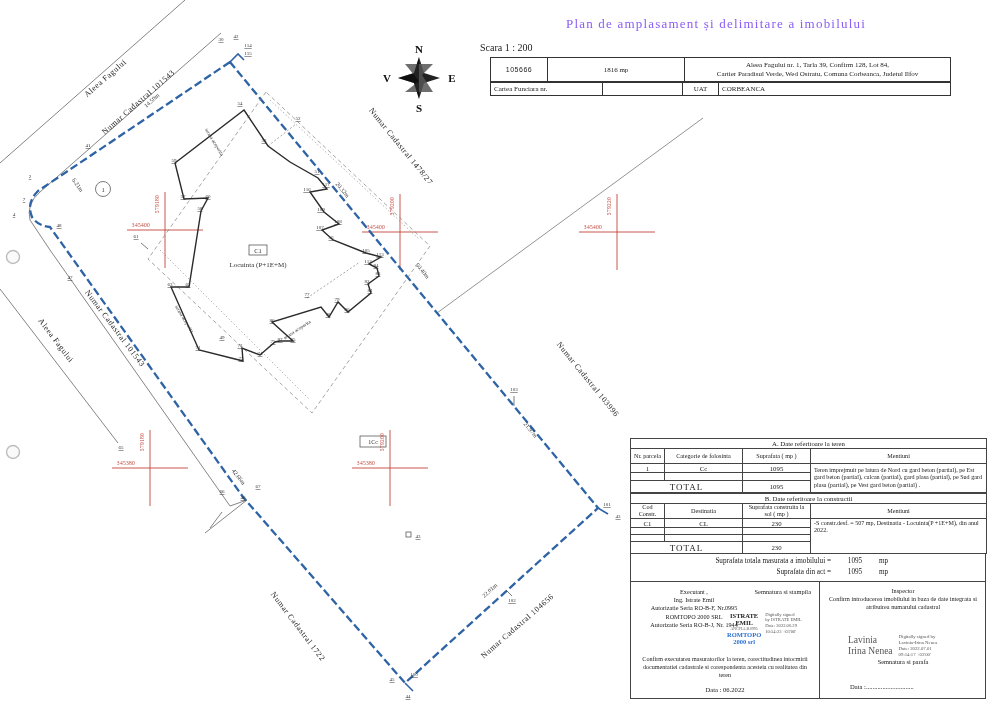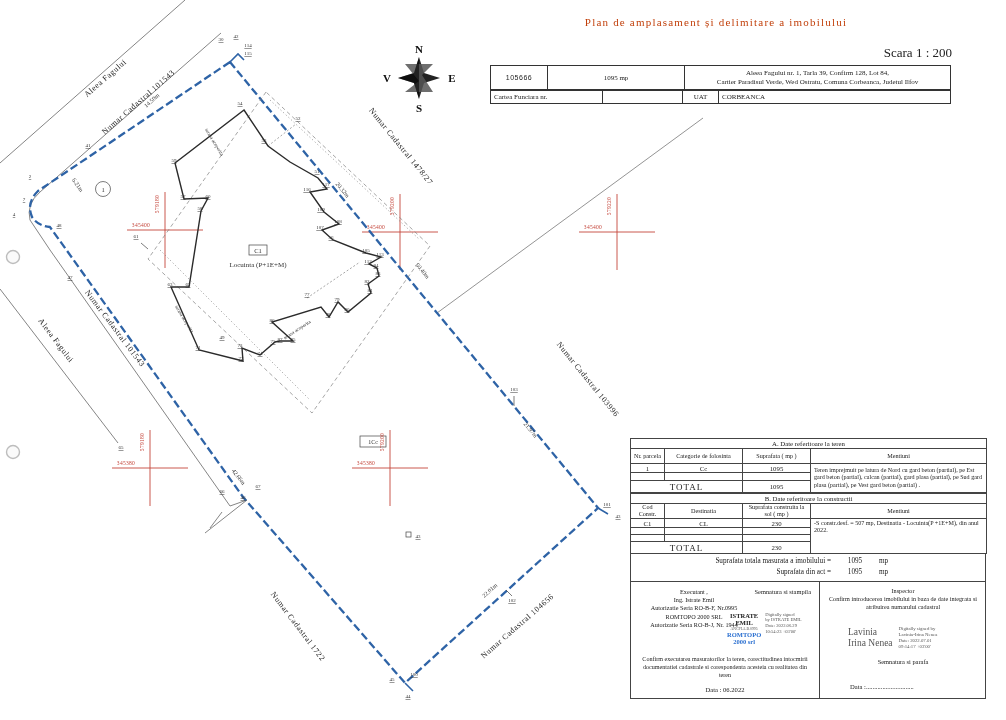--- a/index.html
+++ b/index.html
@@ -8,22 +8,22 @@
   svg text{font-family:"Liberation Serif",serif;text-anchor:middle;}
   .plbl{fill:#222;}
   .street{letter-spacing:.6px;fill:#1d1d1d;}
   .dim{fill:#333;}
   .redc{fill:#c4453a;letter-spacing:.3px;}
   .compass{font-weight:bold;fill:#111;}
   .bldlbl{fill:#333;}
   .pt{fill:#333;text-decoration:underline;}
   
   .hdr{position:absolute;left:480px;top:16px;width:472px;}
-  .hdr .title{text-align:center;font-size:11px;letter-spacing:1.2px;color:#c2410c;}
-  .hdr .scara{text-align:right;font-size:13px;margin-top:17px;color:#222;}
+  .hdr .title{text-align:center;font-size:13px;letter-spacing:1.2px;color:#8b5cf6;}
+  .hdr .scara{text-align:left;font-size:10px;margin-top:10px;color:#222;}
   table.doc{border-collapse:collapse;width:460px;margin-left:10px;table-layout:fixed;}
   table.doc td{border:0.8px solid #333;font-size:7px;padding:1px 3px;vertical-align:middle;color:#222;overflow:hidden;}
   .cen{text-align:center;}
   .addr{font-size:6.3px;line-height:1.25;text-align:center;}
   .nrval{font-size:9px;font-family:"Liberation Sans",sans-serif;letter-spacing:.5px;}
   
   .brblock{position:absolute;left:630px;top:438px;width:356px;}
   table.tt{border-collapse:collapse;width:356px;table-layout:fixed;}
   table.tt td{border:0.7px solid #444;font-size:6.8px;padding:0px 2px;text-align:center;vertical-align:middle;color:#222;}
   table.tt td.sec{font-size:6.8px;padding:1px;}
@@ -41,21 +41,21 @@
   .exe-lines{position:absolute;left:4px;top:6px;width:118px;text-align:center;font-size:6.2px;line-height:1.35;}
   .semn1{position:absolute;right:8px;top:6px;font-size:6.4px;}
   .stamp1{position:absolute;left:96px;top:30px;display:flex;gap:4px;}
   .stamp1 .nm{font-size:6.5px;font-weight:bold;line-height:1.15;text-align:center;color:#222;}
   .stamp1 .nm .tiny{font-size:3.8px;font-weight:normal;color:#555;}
   .stamp1 .nm .blue{color:#2a6fd0;}
   .stamp1 .det{font-size:4.6px;color:#555;line-height:1.25;text-align:left;}
   .conf1{position:absolute;left:6px;bottom:18px;width:176px;text-align:center;font-size:6.1px;line-height:1.3;}
   .data1{position:absolute;left:0;bottom:5px;width:188px;text-align:center;font-size:6.6px;}
   .insp-top{position:absolute;left:4px;top:5px;width:158px;text-align:center;font-size:6.2px;line-height:1.3;}
-  .stamp2{position:absolute;left:28px;top:44px;display:flex;gap:6px;align-items:center;}
+  .stamp2{position:absolute;left:28px;top:52px;display:flex;gap:6px;align-items:center;}
   .stamp2 .nm2{font-size:9.5px;color:#555;line-height:1.2;}
   .stamp2 .det{font-size:4.8px;color:#555;line-height:1.3;text-align:left;}
   .semn2{position:absolute;left:0;top:76px;width:166px;text-align:center;font-size:6.4px;}
   .data2{position:absolute;left:30px;bottom:8px;font-size:6.6px;}
 </style>
 </head>
 <body>
 
 <div class="page">
 
@@ -219,21 +219,21 @@
     <div class="scara">Scara 1 : 200</div>
     <table class="doc" style="margin-top:4px;">
       <colgroup>
           <col style="width:57px">
           <col style="width:137px">
           <col style="width:266px">
         </colgroup>
       <tbody>
       <tr style="height:24px;">
         <td class="cen nrval">105666</td>
-        <td class="cen">1095 mp</td>
+        <td class="cen">1816 mp</td>
         <td class="addr">
           <div>Aleea Fagului nr. 1, Tarla 39, Confirm 128, Lot 84,</div>
           <div>Cartier Paradisul Verde, Wed Ostratu, Comuna Corbeanca, Judetul Ilfov</div>
         </td>
       </tr>
     </tbody>
       </table>
     <table class="doc" style="border-top:none;">
       <colgroup>
           <col style="width:112px">

